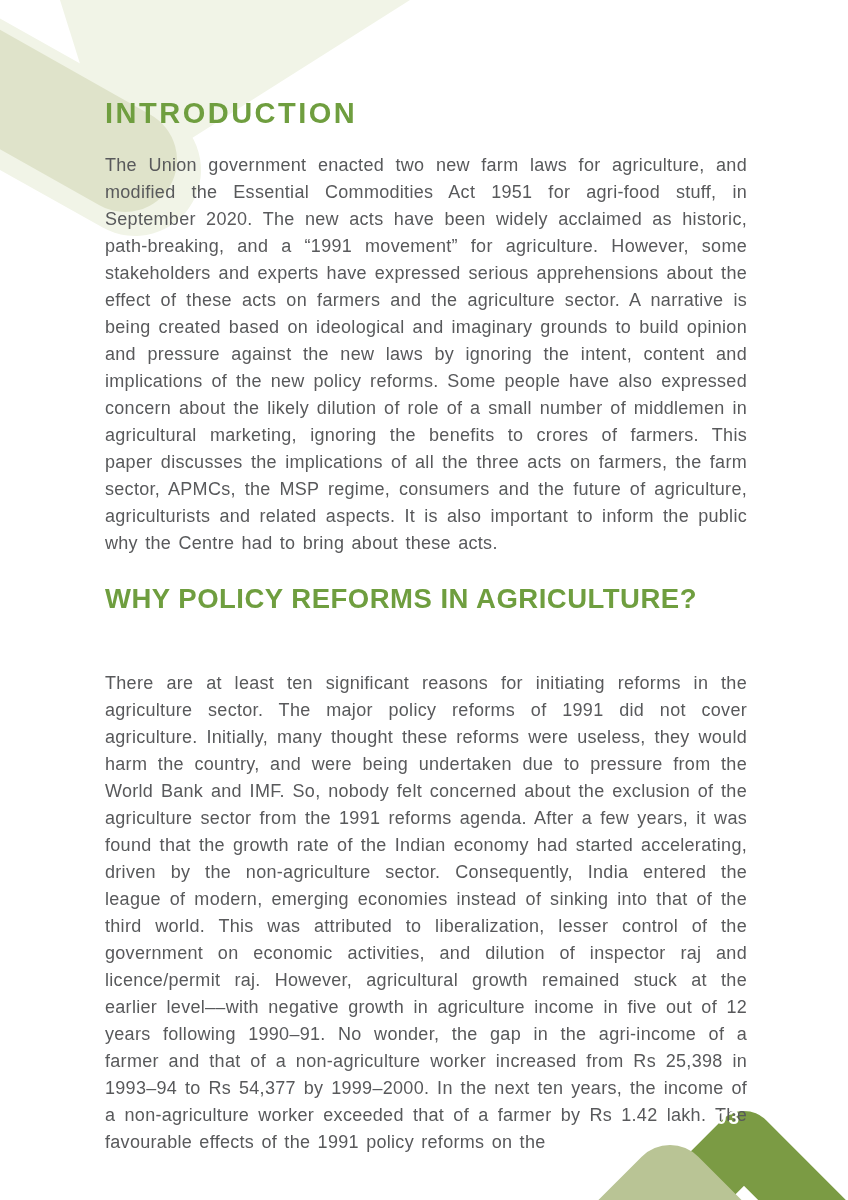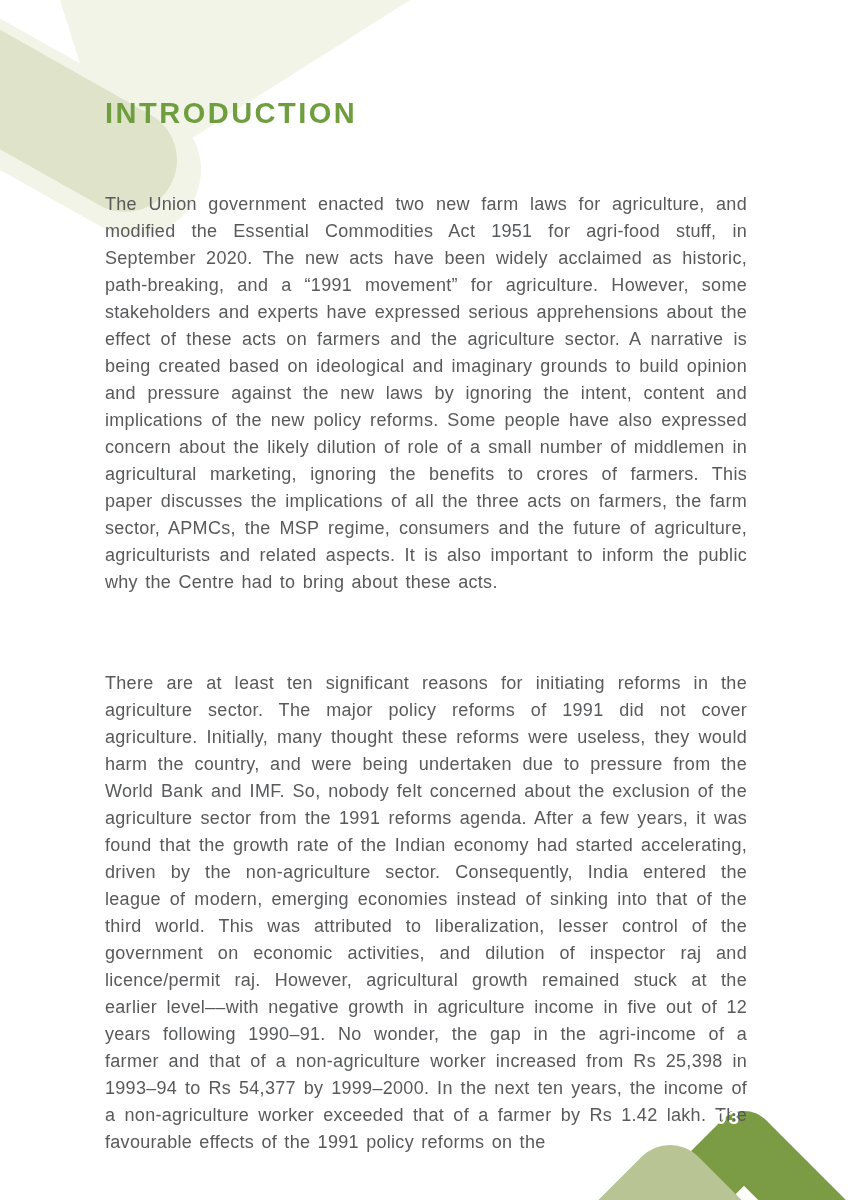--- a/index.html
+++ b/index.html
@@ -54,21 +54,21 @@
     width: 642px;
     margin: 0;
     color: #58595B;
     font-size: 18px;
     line-height: 27px;
     text-align: justify;
     letter-spacing: 0.3px;
     word-spacing: 2px;
     z-index: 3;
   }
-  .body-text.p-intro { top: 152px; margin-top: 39px; }
+  .body-text.p-intro { top: 152px; }
   .body-text.p-reforms { top: 670px; }
   .page-number {
     position: absolute;
     left: 716px;
     top: 1107px;
     width: 48px;
     text-align: left;
     color: #ffffff;
     font-size: 19px;
     font-weight: bold;
@@ -83,20 +83,21 @@
 
   <svg class="deco top" width="848" height="300" viewBox="0 0 848 300" aria-hidden="true">
     <path d="M60,0 L410,0 L118,185 Z" fill="#F1F4E7"></path>
     <line x1="-70" y1="55" x2="135" y2="170" stroke="#F1F4E7" stroke-width="132" stroke-linecap="round"></line>
     <line x1="-70" y1="50" x2="125" y2="160" stroke="#DFE3CA" stroke-width="104" stroke-linecap="round"></line>
   </svg>
 
   <h1 class="heading h-intro">INTRODUCTION</h1>
   <p class="body-text p-intro">The Union government enacted two new farm laws for agriculture, and modified the Essential Commodities Act 1951 for agri-food stuff, in September 2020. The new acts have been widely acclaimed as historic, path-breaking, and a “1991 movement” for agriculture. However, some stakeholders and experts have expressed serious apprehensions about the effect of these acts on farmers and the agriculture sector. A narrative is being created based on ideological and imaginary grounds to build opinion and pressure against the new laws by ignoring the intent, content and implications of the new policy reforms. Some people have also expressed concern about the likely dilution of role of a small number of middlemen in agricultural marketing, ignoring the benefits to crores of farmers. This paper discusses the implications of all the three acts on farmers, the farm sector, APMCs, the MSP regime, consumers and the future of agriculture, agriculturists and related aspects. It is also important to inform the public why the Centre had to bring about these acts.</p>
 
+  <h2 class="heading h-reforms">WHY POLICY REFORMS IN AGRICULTURE?</h2>
   <p class="body-text p-reforms">There are at least ten significant reasons for initiating reforms in the agriculture sector. The major policy reforms of 1991 did not cover agriculture. Initially, many thought these reforms were useless, they would harm the country, and were being undertaken due to pressure from the World Bank and IMF. So, nobody felt concerned about the exclusion of the agriculture sector from the 1991 reforms agenda. After a few years, it was found that the growth rate of the Indian economy had started accelerating, driven by the non-agriculture sector. Consequently, India entered the league of modern, emerging economies instead of sinking into that of the third world. This was attributed to liberalization, lesser control of the government on economic activities, and dilution of inspector raj and licence/permit raj. However, agricultural growth remained stuck at the earlier level––with negative growth in agriculture income in five out of 12 years following 1990–91. No wonder, the gap in the agri-income of a farmer and that of a non-agriculture worker increased from Rs 25,398 in 1993–94 to Rs 54,377 by 1999–2000. In the next ten years, the income of a non-agriculture worker exceeded that of a farmer by Rs 1.42 lakh. The favourable effects of the 1991 policy reforms on the</p>
 
   <svg class="deco bottom" width="848" height="140" viewBox="0 0 848 140" aria-hidden="true">
     <polyline points="554,272 744,82 944,282" fill="none" stroke="#7B9B44" stroke-width="62" stroke-linejoin="round" stroke-linecap="round"></polyline>
     <polyline points="470,325 670,125 752,207" fill="none" stroke="#B9C495" stroke-width="80" stroke-linejoin="round" stroke-linecap="round"></polyline>
   </svg>
 
   <div class="page-number">03</div>
 
 </div>

